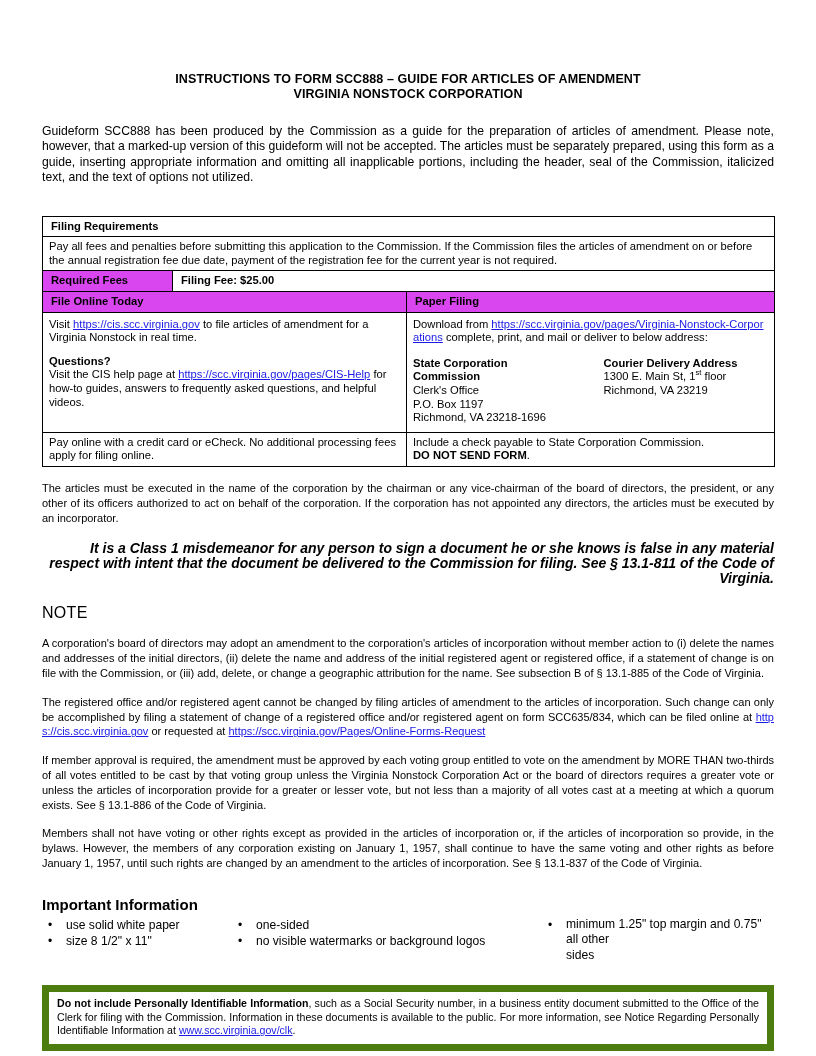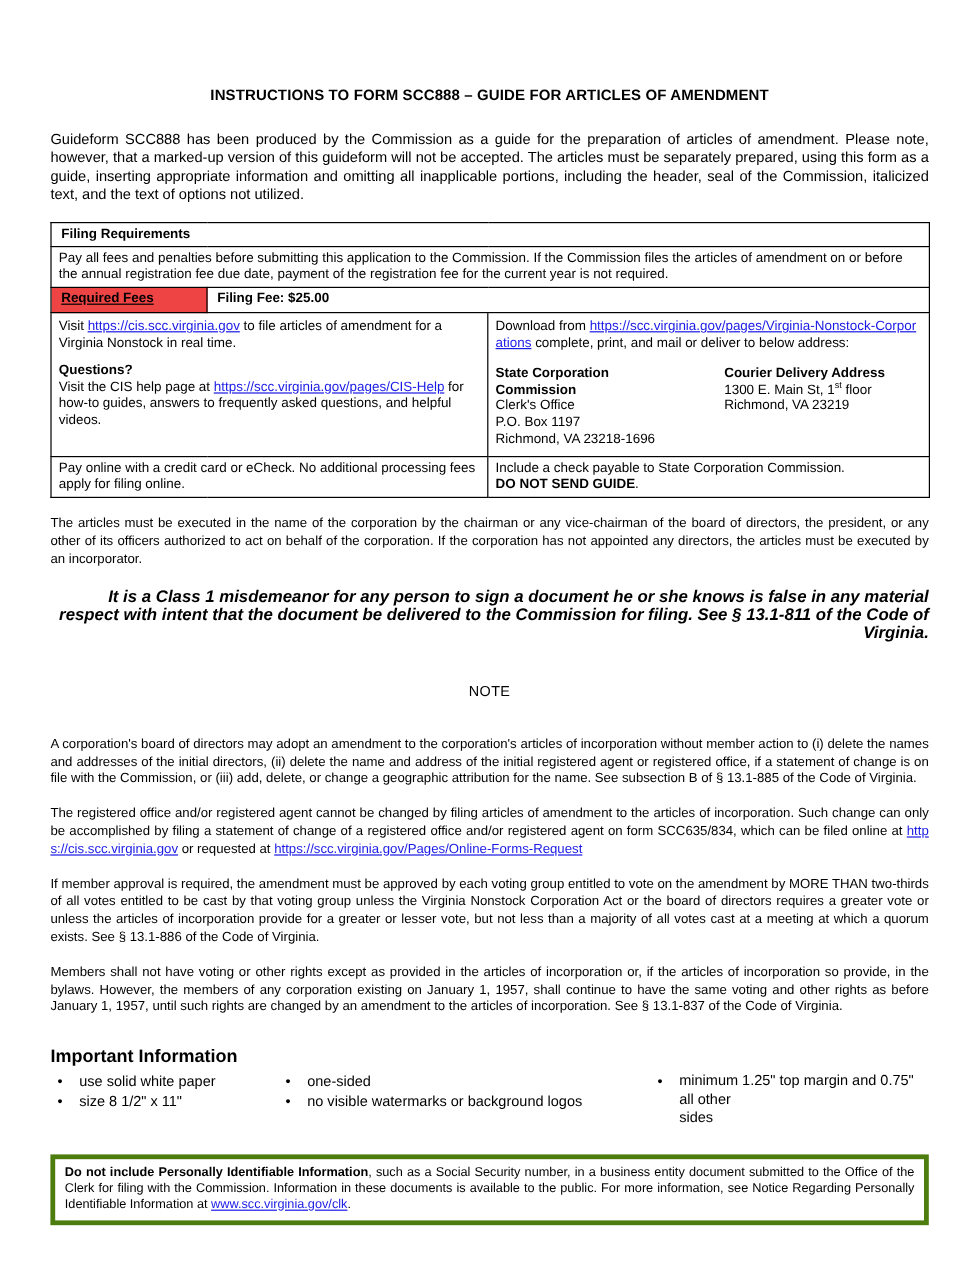--- a/index.html
+++ b/index.html
@@ -36,39 +36,39 @@
   
   .intro {
     margin: 22px 0 0 0;
     font-size: 12.2px;
     line-height: 15.4px;
     text-align: justify;
   }
 
   
   .req-table {
-    margin-top: 14px;
+    margin-top: 30px;
     width: 100%;
     border-collapse: collapse;
     table-layout: fixed;
   }
   .req-table td {
     border: 1px solid #000000;
     padding: 3px 6px;
     vertical-align: top;
     font-size: 11.2px;
     line-height: 13.6px;
   }
   .hdr-cell {
     font-size: 14px;
     font-weight: bold;
     line-height: 19px;
     padding: 3px 8px !important;
   }
-  .shaded { background: #ef4444; text-decoration: underline; }
+  .shaded { background: #d946ef; }
   .fee-value {
     font-size: 14px;
     font-weight: bold;
     line-height: 19px;
     padding: 3px 8px !important;
   }
   .cell-pad { padding: 5px 6px 7px 6px !important; }
 
   a.lnk, .lnk {
     color: #1a1ae6;
@@ -101,23 +101,23 @@
   .ital {
     font-style: italic;
     font-weight: bold;
     font-size: 14px;
     line-height: 15px;
     margin: 0;
     padding-top: 16px;
     text-align: right;
   }
   .note-label {
-    text-align: center;
-    font-size: 12px;
-    margin: 16px;
+    text-align: left;
+    font-size: 16px;
+    margin: 0;
     padding-top: 18px;
     letter-spacing: .3px;
   }
 
   
   .sec-head {
     font-size: 15px;
     font-weight: bold;
     margin: 0;
     padding-top: 24px;
@@ -153,56 +153,61 @@
     left: -14px;
     top: 0;
     font-size: 12px;
     line-height: 16.5px;
   }
   ul.bl li.nodot { padding-left: 4px; }
   .c3 ul.bl li { line-height: 15.5px; }
 
   
   .pii-box {
-    border: 4px solid #4d7c0f;
+    border: 7px solid #4d7c0f;
     margin-top: 22px;
     padding: 5px 8px 6px 8px;
     font-size: 10.6px;
     line-height: 13.6px;
     text-align: justify;
   }
   .pii-box b { font-weight: bold; }
 </style>
 </head>
 <body>
 
 <div class="page">
 
   <div class="doc-title">
     <span>INSTRUCTIONS TO FORM SCC888 – GUIDE FOR ARTICLES OF AMENDMENT</span>
+    <span class="line2">VIRGINIA NONSTOCK CORPORATION</span>
   </div>
 
   <p class="intro">Guideform SCC888 has been produced by the Commission as a guide for the preparation of articles of amendment. Please note, however, that a marked-up version of this guideform will not be accepted. The articles must be separately prepared, using this form as a guide, inserting appropriate information and omitting all inapplicable portions, including the header, seal of the Commission, italicized text, and the text of options not utilized.</p>
 
   <table class="req-table">
     <colgroup>
       <col style="width:130px">
       <col style="width:234px">
       <col style="width:368px">
     </colgroup>
     <tbody>
       <tr>
         <td class="hdr-cell" colspan="3">Filing Requirements</td>
       </tr>
       <tr>
         <td colspan="3">Pay all fees and penalties before submitting this application to the Commission. If the Commission files the articles of amendment on or before the annual registration fee due date, payment of the registration fee for the current year is not required.</td>
       </tr>
       <tr>
         <td class="hdr-cell shaded">Required Fees</td>
         <td class="fee-value" colspan="2">Filing Fee: $25.00</td>
+      </tr>
+      <tr>
+        <td class="hdr-cell shaded" colspan="2">File Online Today</td>
+        <td class="hdr-cell shaded">Paper Filing</td>
       </tr>
       <tr>
         <td class="cell-pad" colspan="2">
           <div>
             <span>Visit </span><a class="lnk" href="#">https://cis.scc.virginia.gov</a><span> to file articles of amendment for a Virginia Nonstock in real time.</span>
           </div>
           <div class="blk">
             <div class="q-head">Questions?</div>
             <div>
               <span>Visit the CIS help page at </span><a class="lnk" href="#">https://scc.virginia.gov/pages/CIS-Help</a><span> for how-to guides, answers to frequently asked questions, and helpful videos.</span>
@@ -225,21 +230,21 @@
               <div><span>1300 E. Main St, 1</span><sup>st</sup><span> floor</span></div>
               <div>Richmond, VA 23219</div>
             </div>
           </div>
         </td>
       </tr>
       <tr>
         <td colspan="2">Pay online with a credit card or eCheck. No additional processing fees apply for filing online.</td>
         <td>
           <div>Include a check payable to State Corporation Commission.</div>
-          <div><span class="dnsc">DO NOT SEND GUIDE</span><span>.</span></div>
+          <div><span class="dnsc">DO NOT SEND FORM</span><span>.</span></div>
         </td>
       </tr>
     </tbody>
   </table>
 
   <p class="body-p">The articles must be executed in the name of the corporation by the chairman or any vice-chairman of the board of directors, the president, or any other of its officers authorized to act on behalf of the corporation. If the corporation has not appointed any directors, the articles must be executed by an incorporator.</p>
 
   <p class="ital">It is a Class 1 misdemeanor for any person to sign a document he or she knows is false in any material respect with intent that the document be delivered to the Commission for filing. See § 13.1-811 of the Code of Virginia.</p>
 
   <p class="note-label">NOTE</p>

